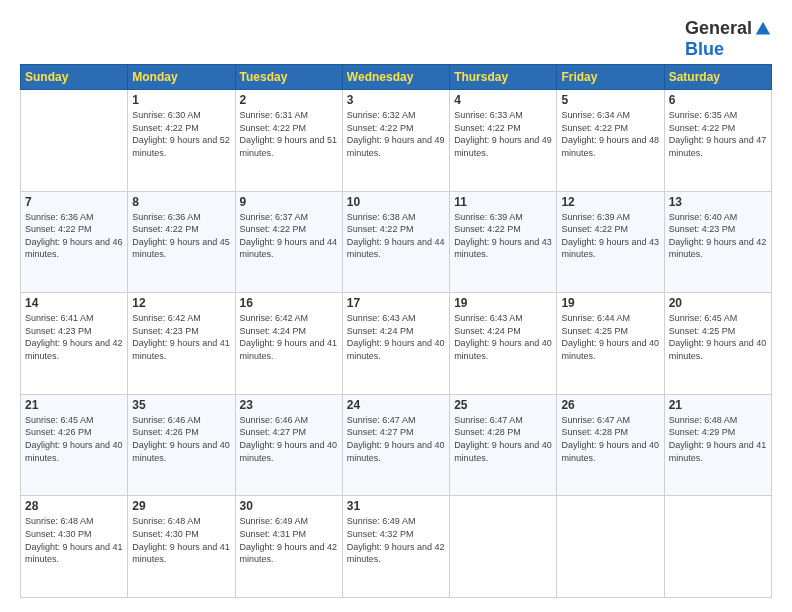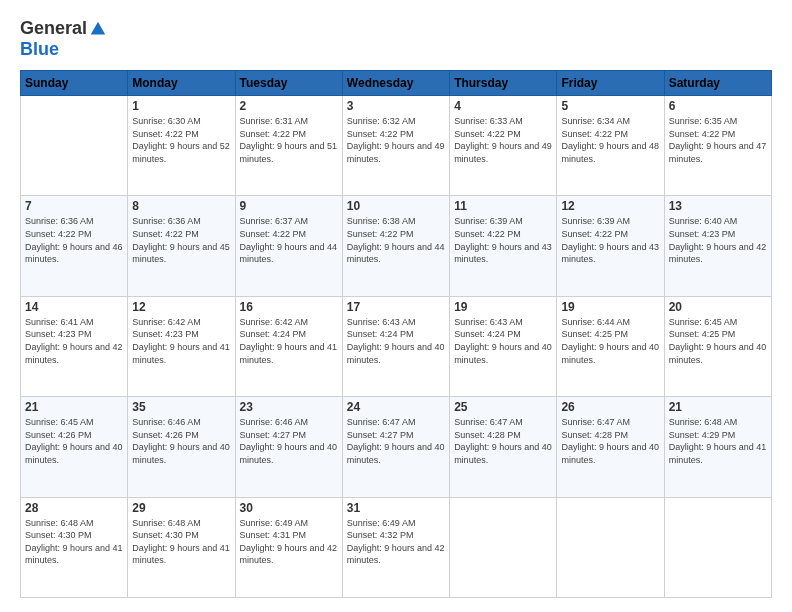--- a/index.html
+++ b/index.html
@@ -13,22 +13,22 @@
     .page {
       width: 792px;
       height: 612px;
       padding: 18px 20px 14px 20px;
       display: flex;
       flex-direction: column;
     }
     .header {
       display: flex;
       align-items: flex-start;
-      justify-content: space-between;
-      margin-bottom: 10px;
+      justify-content: flex-end;
+      margin-bottom: 4px;
     }
     .logo {
       display: flex;
       flex-direction: column;
       align-items: flex-start;
     }
     .logo-text {
       display: flex;
       align-items: center;
     }
@@ -62,21 +62,21 @@
       margin-top: 2px;
     }
     .calendar-table {
       width: 100%;
       border-collapse: collapse;
       flex: 1;
       table-layout: fixed;
     }
     .calendar-table th {
       background-color: #2a6db5;
-      color: #000000;
+      color: #fde047;
       font-size: 12px;
       font-weight: bold;
       padding: 5px 4px;
       text-align: left;
       border: 1px solid #1a5a9a;
     }
     .calendar-table td {
       border: 1px solid #d0d0d0;
       vertical-align: top;
       padding: 3px 4px;

